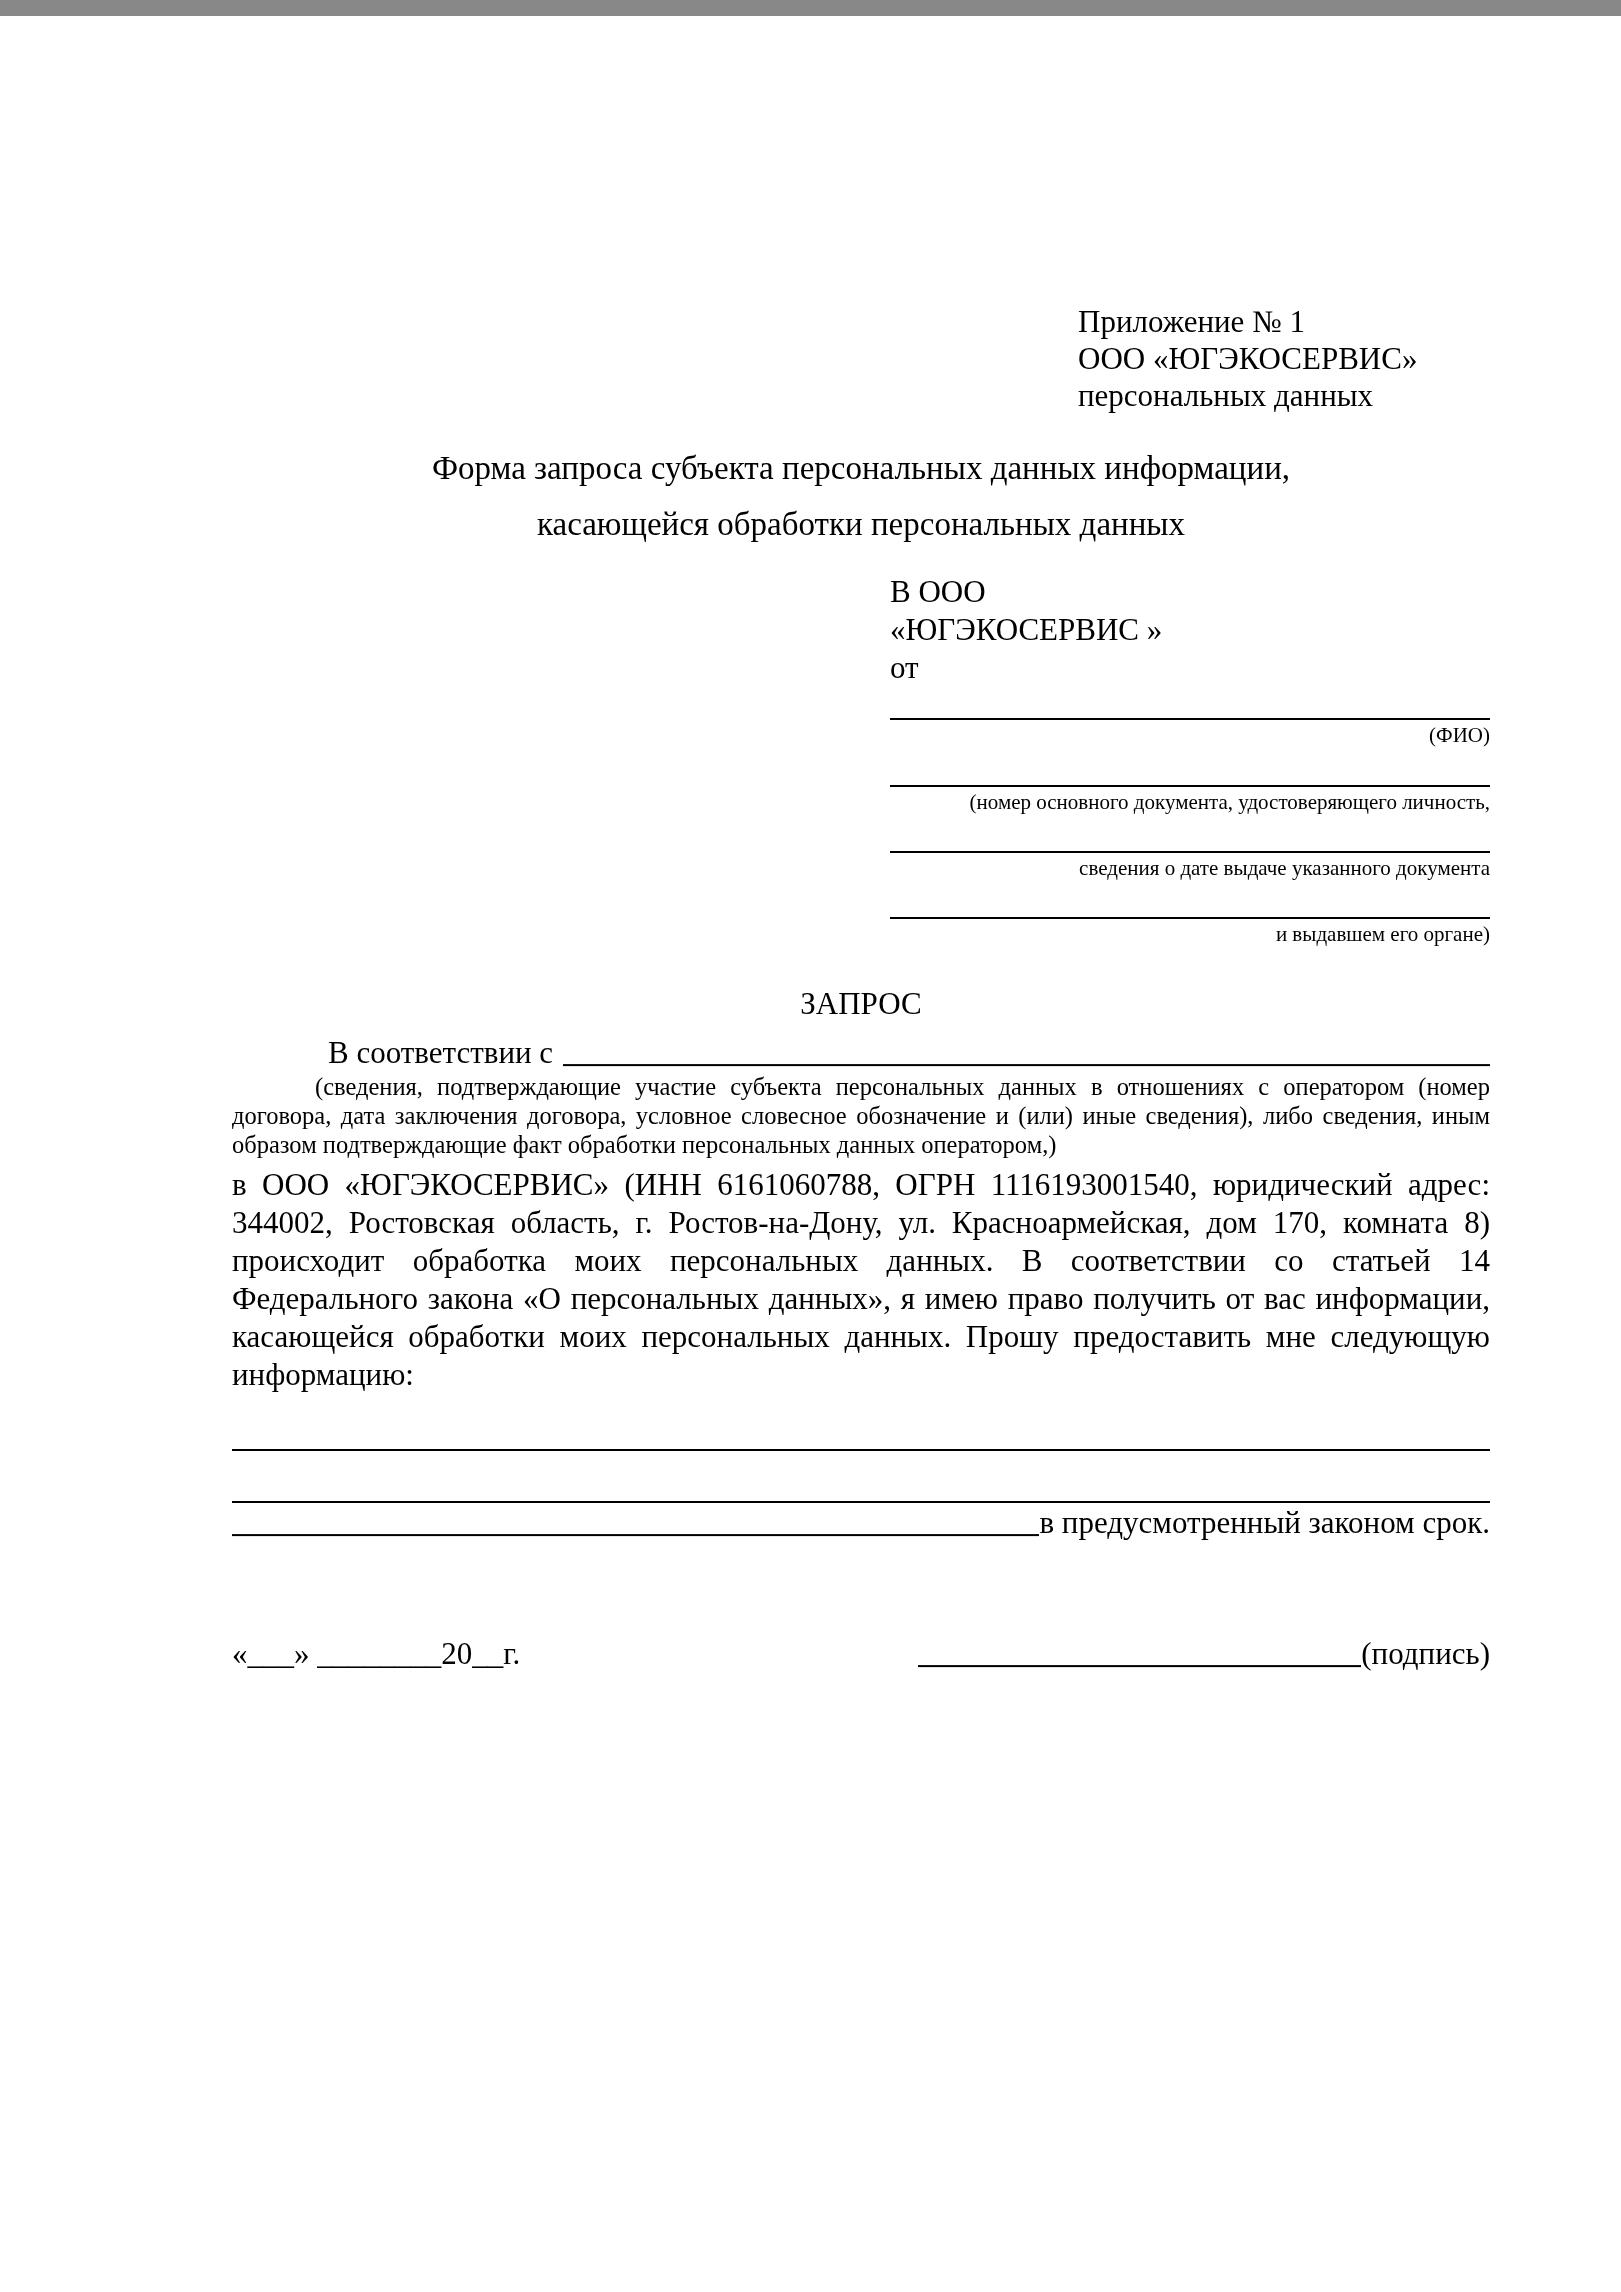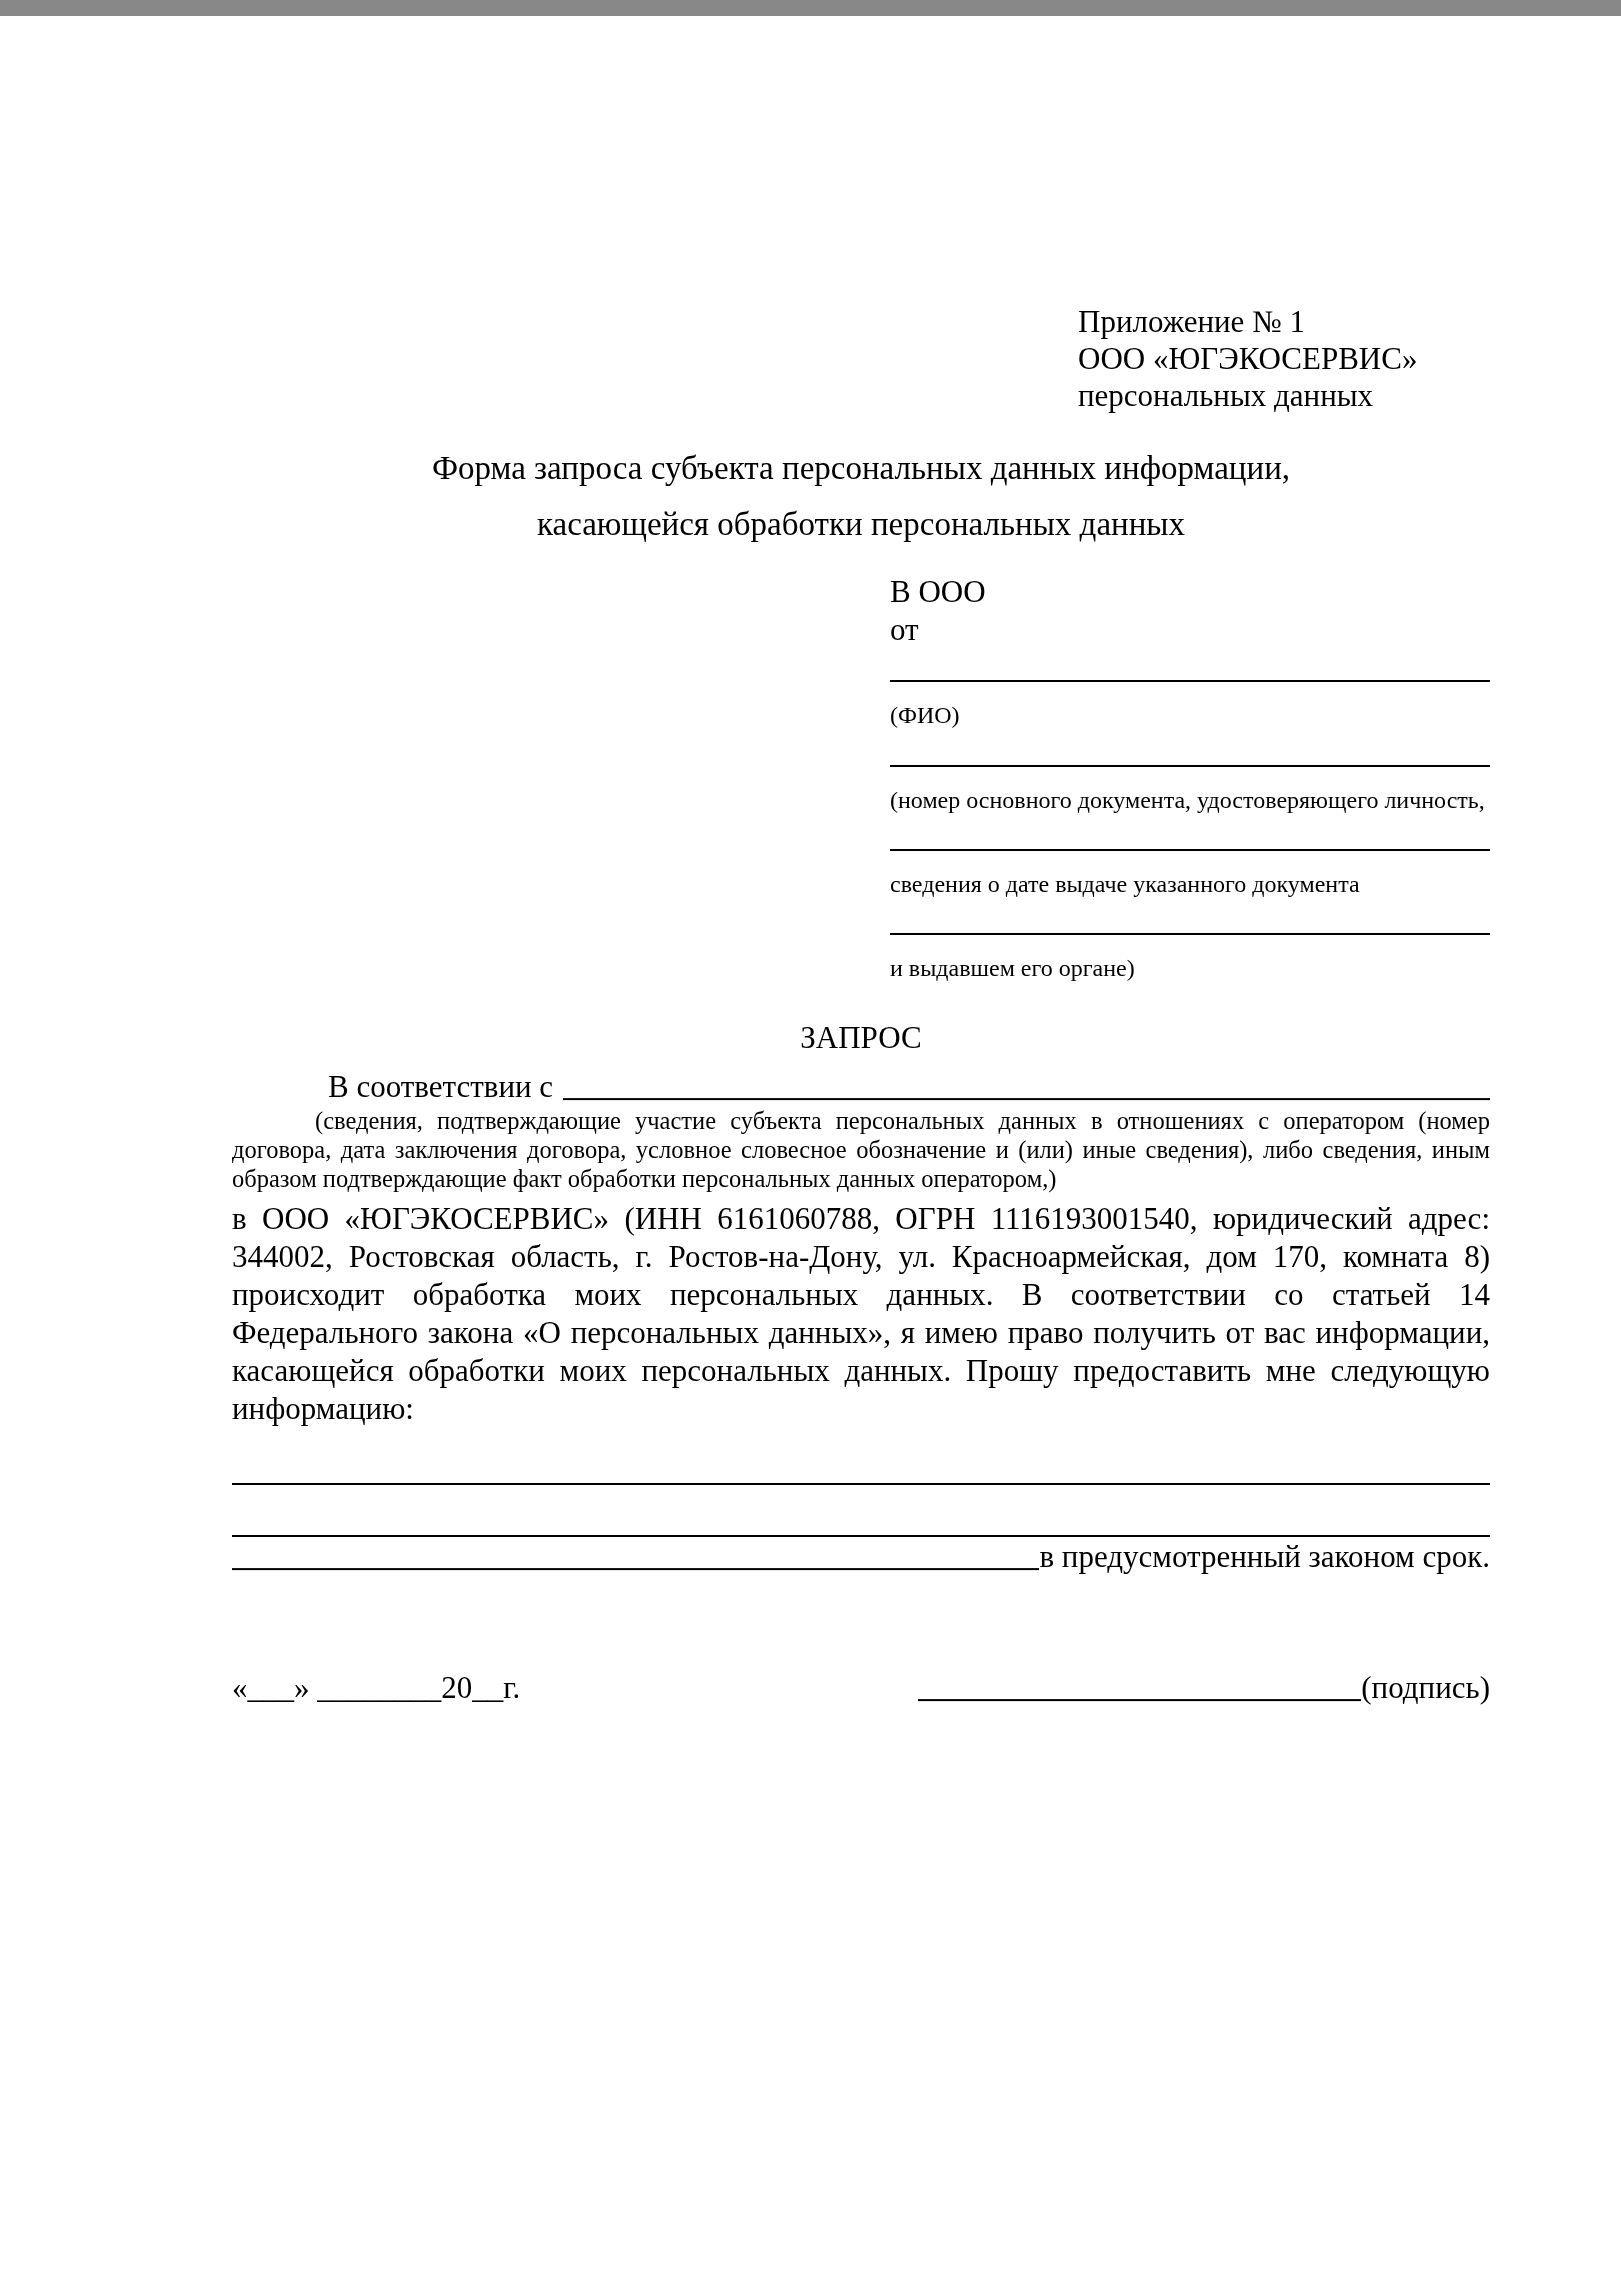--- a/index.html
+++ b/index.html
@@ -43,24 +43,24 @@
     width: 600px;
     font-size: 31px;
     line-height: 38px;
   }
   .blank-line {
     height: 31px;
     border-bottom: 2px solid #000;
   }
   .blank-line.tall { height: 35px; }
   .field-caption {
-    text-align: left;
-    font-size: 24px;
+    text-align: right;
+    font-size: 21px;
     line-height: 27.4px;
-    padding-top: 20px;
+    padding-top: 2px;
   }
 
   .zapros-heading {
     margin-top: 35px;
     text-align: center;
     font-size: 31px;
     line-height: 39px;
   }
 
   .intro-row {
@@ -146,20 +146,21 @@
       <div>персональных данных</div>
     </div>
 
     <div class="doc-title">
       <div>Форма запроса субъекта персональных данных информации,</div>
       <div>касающейся обработки персональных данных</div>
     </div>
 
     <div class="addressee">
       <div>В ООО</div>
+      <div>«ЮГЭКОСЕРВИС »</div>
       <div>от</div>
 
       <div class="blank-line"></div>
       <div class="field-caption">(ФИО)</div>
 
       <div class="blank-line tall"></div>
       <div class="field-caption">(номер основного документа, удостоверяющего личность,</div>
 
       <div class="blank-line tall"></div>
       <div class="field-caption">сведения о дате выдаче указанного документа</div>

